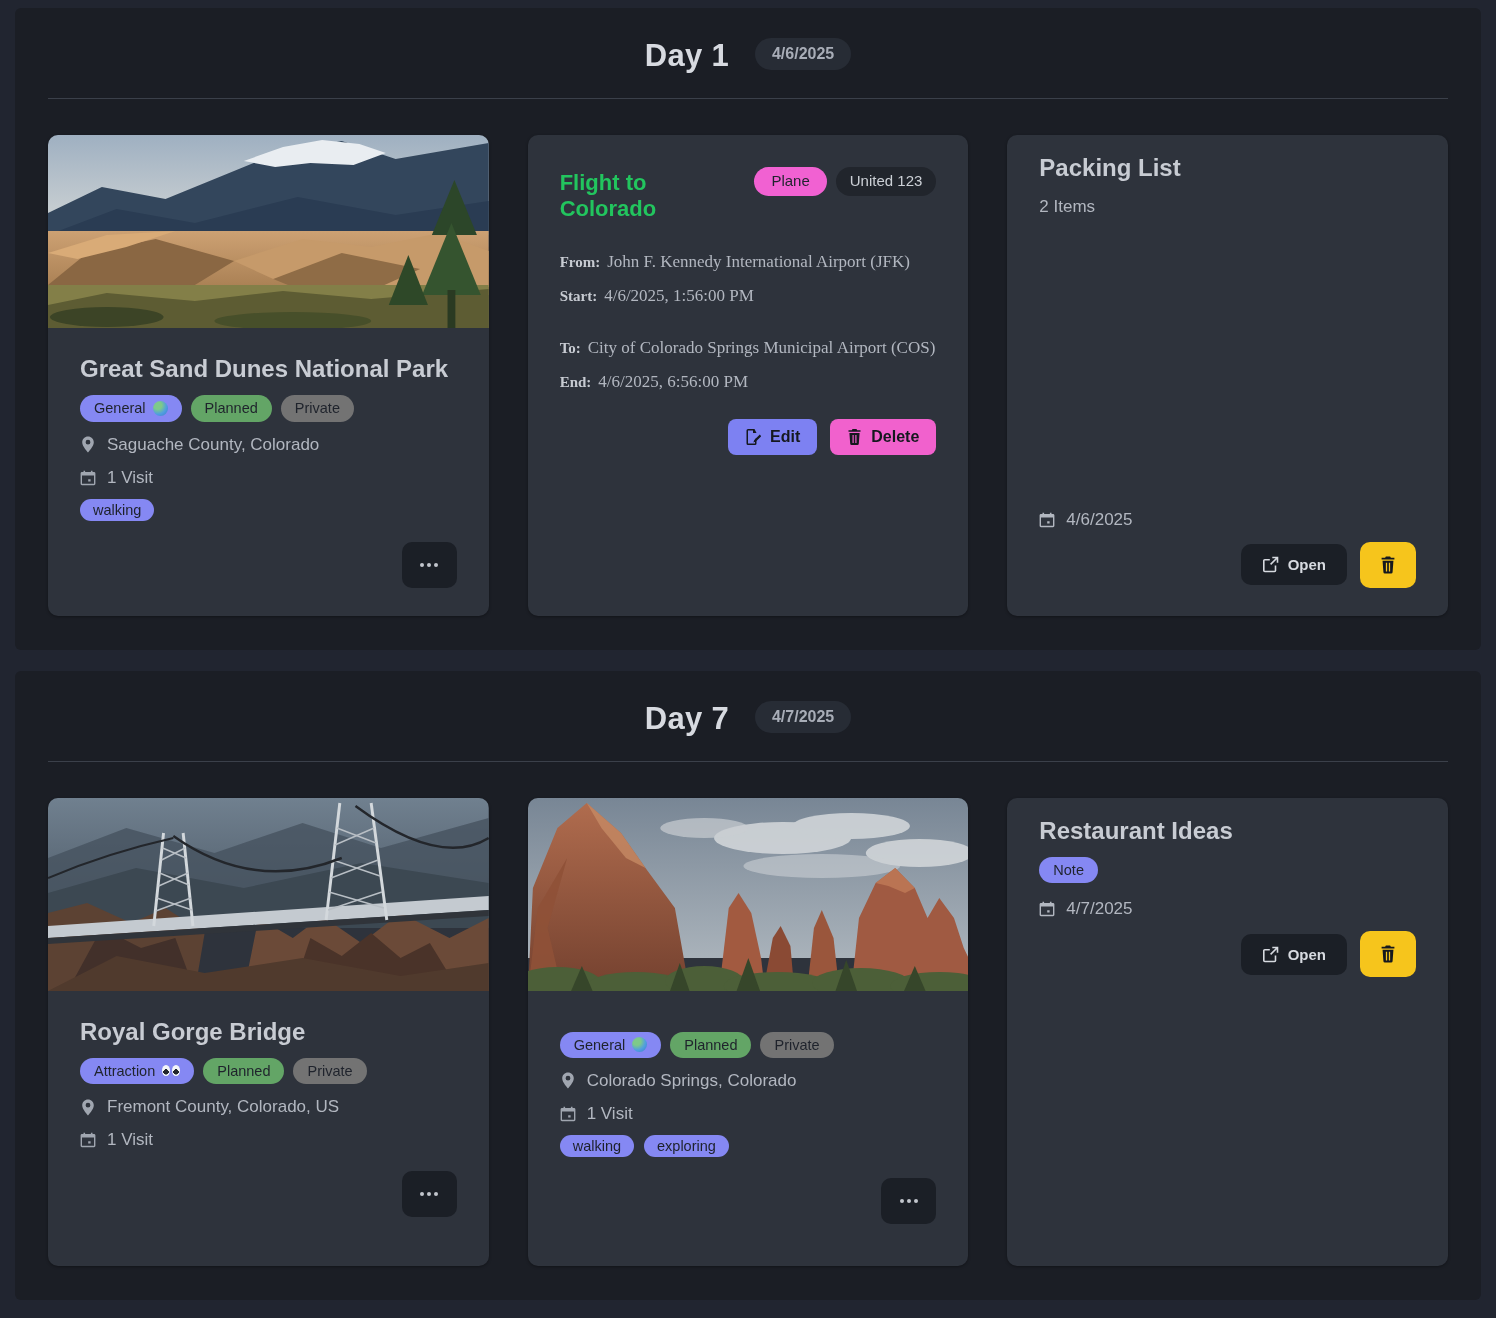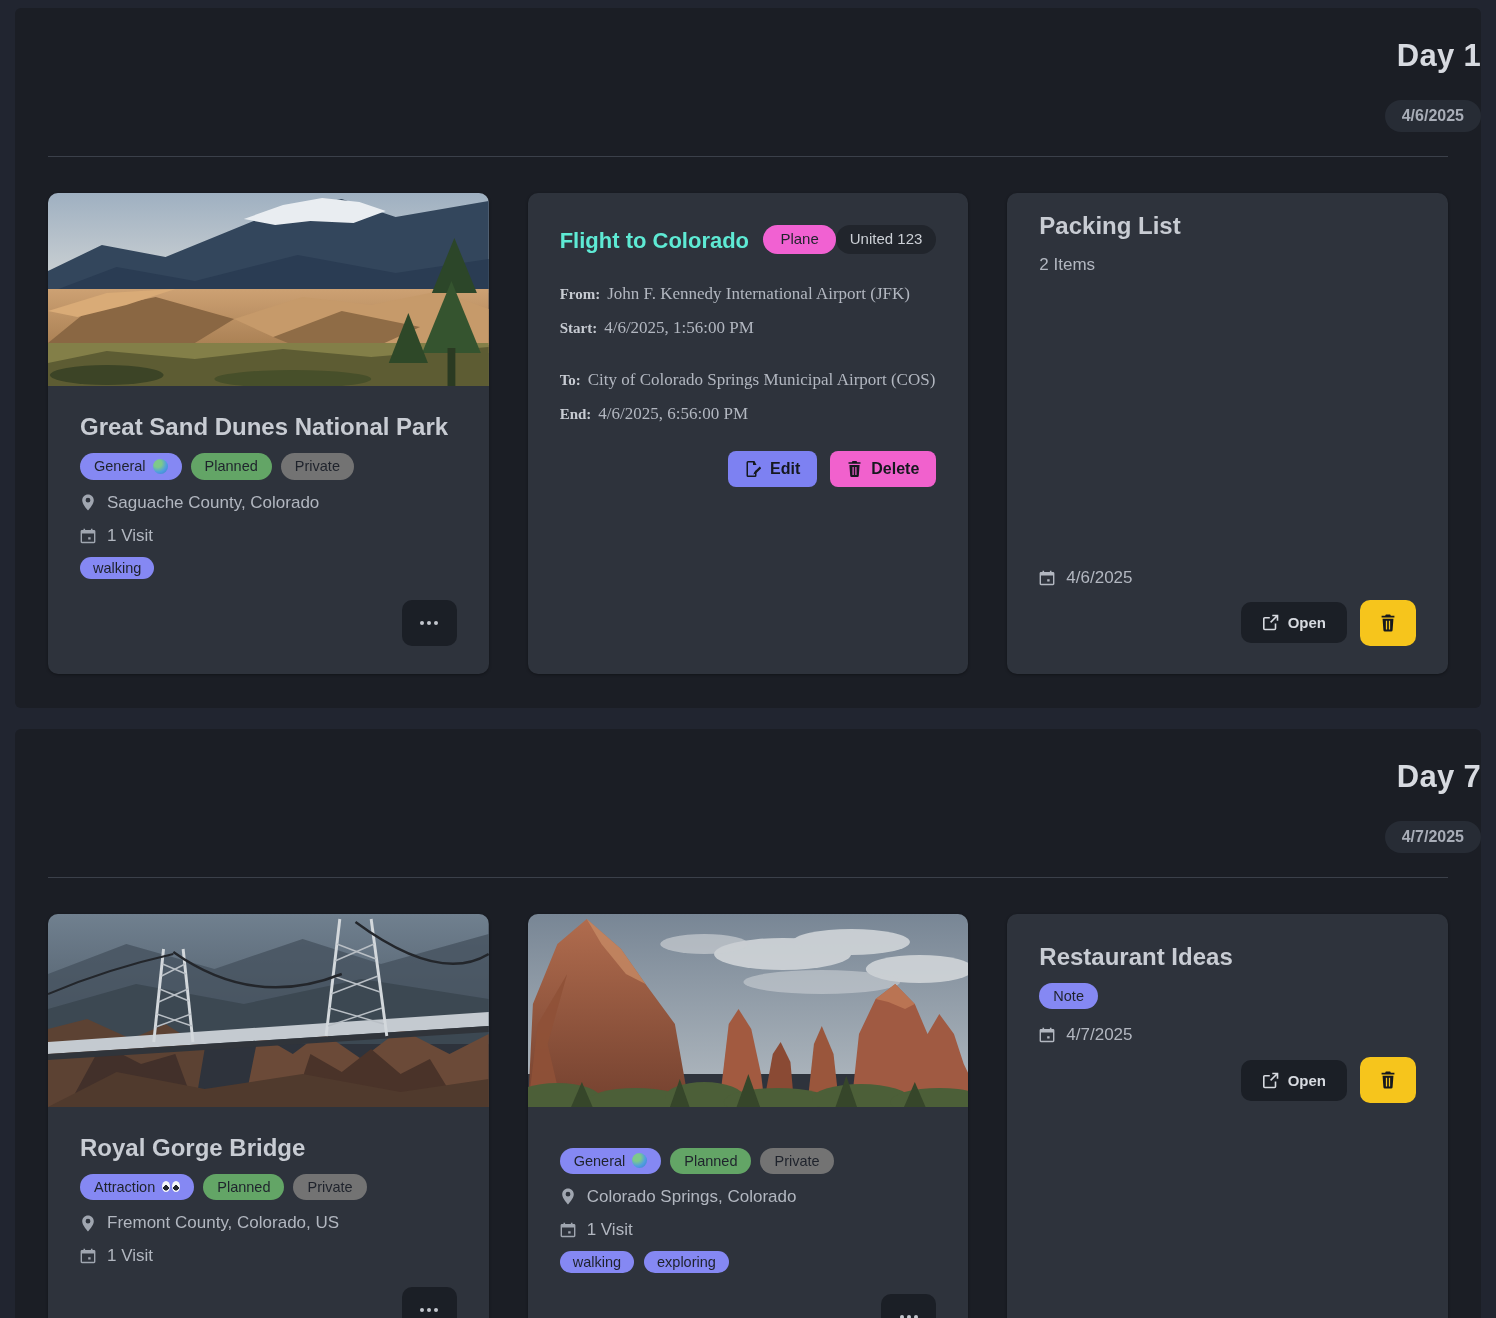--- a/index.html
+++ b/index.html
@@ -11,23 +11,22 @@
     overflow:hidden;
     color:#b2b7c0;
   }
   .section {
     background:#1b1e25;
     border-radius:6px;
     padding-bottom:34px;
   }
   .section + .section { margin-top:21px; }
   .section-header {
-    display:flex; justify-content:center; align-items:flex-end; gap:26px;
+    display:flex; justify-content:center; align-items:flex-start; gap:26px;
     padding:30px 0 24px;
-    flex-direction:column;
   }
   .day-title { font-size:31px; font-weight:bold; color:#d7dae0; letter-spacing:.3px; }
   .day-date {
     background:#272c35; color:#a8adb7; font-weight:bold; font-size:16px;
     padding:7px 17px; border-radius:999px;
   }
   .divider { border-top:1px solid #3b404a; margin:0 33px; }
   .cards {
     display:grid; grid-template-columns:repeat(3,1fr); gap:39px;
     padding:36px 33px 0;
@@ -65,22 +64,22 @@
   .tag { background:#8588f3; color:#1d212a; font-size:14.5px; padding:3px 13px; border-radius:999px; }
   .more-btn {
     align-self:flex-end; margin-top:21px;
     width:55px; height:46px; border:none; border-radius:10px; background:#1b1f26;
     display:flex; align-items:center; justify-content:center; gap:3px; cursor:pointer;
   }
   .more-btn i { width:4px; height:4px; border-radius:50%; background:#c2c6cd; display:block; }
 
   
   .flight-head { display:flex; justify-content:space-between; align-items:flex-start; gap:12px; }
-  .flight-title { font-size:22px; font-weight:bold; color:#5eead4; padding-top:3px; }
-  .flight-badges { display:flex; align-items:center; }
+  .flight-title { font-size:22px; font-weight:bold; color:#22c55e; padding-top:3px; }
+  .flight-badges { display:flex; gap:9px; align-items:center; }
   .pill.flight-no { background:#21252c; color:#ccd0d6; font-size:15px; padding:5px 14px; }
   .pill.plane { background:#f161d2; font-size:15px; padding:5px 17px; }
   .kv { margin-top:14px; font-size:17px; color:#b2b7c0; line-height:1.2;font-family:Liberation Serif, serif; }
   .kv.first { margin-top:30px; }
   .kv.gap { margin-top:31px; }
   .kv b { font-size:15px; color:#c7cbd2; font-weight:bold; margin-right:7px; }
   .flight-actions { display:flex; justify-content:flex-end; gap:13px; margin-top:26px; }
   .btn {
     display:inline-flex; align-items:center; gap:9px; border:none; cursor:pointer;
     border-radius:8px; font-size:16px; font-weight:bold; font-family:inherit;
@@ -392,21 +391,21 @@
           <span class="tag">walking</span>
           <span class="tag">exploring</span>
         </div>
         <button class="more-btn">
           <span style="display:contents"><i></i><i></i><i></i></span>
         </button>
       </div>
     </article>
 
     <article class="card">
-      <div class="card-body" style="padding-top:30px">
+      <div class="card-body" style="padding-top:20px">
         <h3 class="card-title">Restaurant Ideas</h3>
         <div class="badge-row">
           <span class="pill purple">Note</span>
         </div>
         <div class="date-row flow">
           <svg width="16" height="16" viewBox="0 0 16 16">
               <path fill="currentColor" d="M14 2h-1.5V.8h-1.6V2H5.1V.8H3.5V2H2c-.8 0-1.4.6-1.4 1.4v10.4c0 .8.6 1.4 1.4 1.4h12c.8 0 1.4-.6 1.4-1.4V3.4C15.4 2.6 14.8 2 14 2zm0 11.8H2V5.6h12v8.2zm-3.4-2.2H8.2V9.2h2.4v2.4z"></path>
             </svg>
           <span>4/7/2025</span>
         </div>

